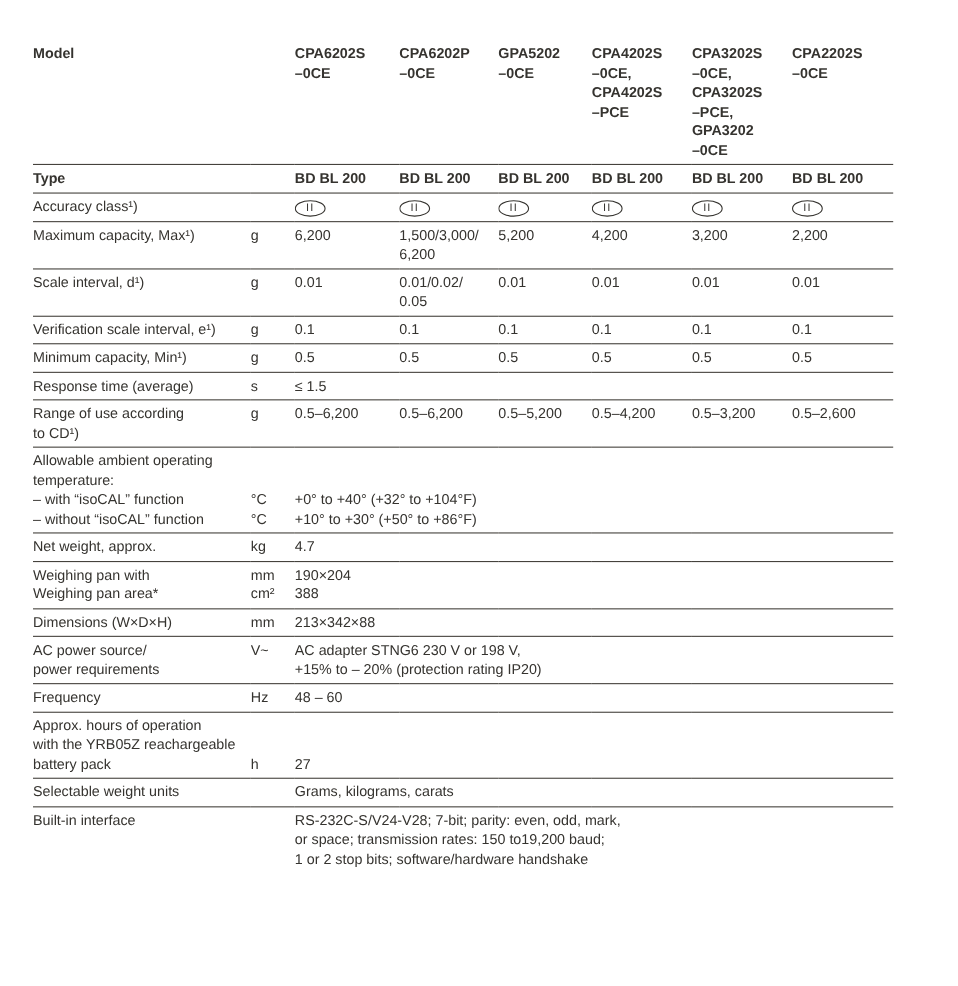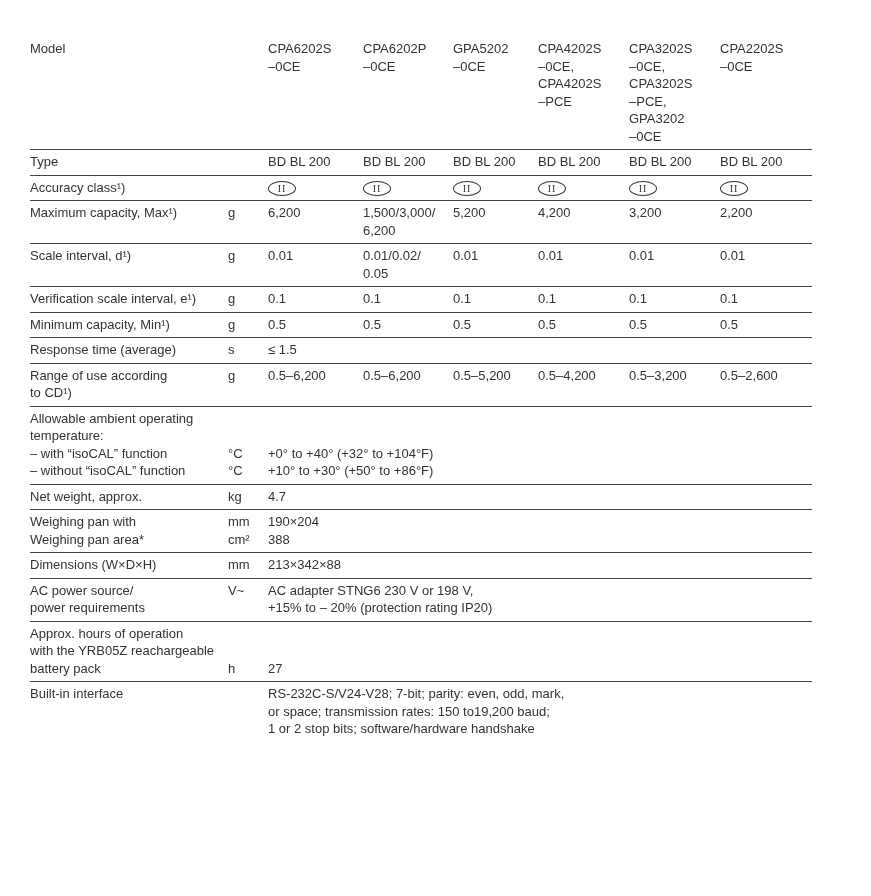--- a/index.html
+++ b/index.html
@@ -32,29 +32,29 @@
   col.c-v6 { width: 92px; }
   td, th {
     vertical-align: top;
     text-align: left;
     padding: 3px 6px 4px 0;
     white-space: pre-line;
     font-weight: normal;
     overflow: hidden;
   }
   tr.rule > td, tr.rule > th { border-top: 1.2px solid #45423d; }
-  th, .bold { font-weight: normal; }
+  th, .bold { font-weight: bold; }
   .oval {
     display: inline-block;
     width: 26px;
     height: 13px;
     border: 1.3px solid #35332f;
     border-radius: 50%;
     text-align: center;
-    font-family: Liberation Serif, serif;
+    font-family: Liberation Sans, sans-serif;
     font-size: 10px;
     line-height: 13px;
     letter-spacing: 1px;
     margin-top: 2px;
   }
 </style>
 </head>
 <body>
 
 <div class="page">
@@ -218,34 +218,44 @@
     </tr>
 
     <tr class="rule">
       <td>AC power source/
 power requirements</td>
       <td>V~</td>
       <td colspan="6">AC adapter STNG6 230 V or 198 V,
 +15% to – 20% (protection rating IP20)</td>
     </tr>
 
+    <tr class="rule">
+      <td>Frequency</td>
+      <td>Hz</td>
+      <td colspan="6">48 – 60</td>
+    </tr>
 
 
     <tr class="rule">
       <td>Approx. hours of operation
 with the YRB05Z reachargeable
 battery pack</td>
       <td>
 
 h</td>
       <td colspan="6">
 
 27</td>
     </tr>
 
+    <tr class="rule">
+      <td>Selectable weight units</td>
+      <td></td>
+      <td colspan="6">Grams, kilograms, carats</td>
+    </tr>
 
     <tr class="rule">
       <td>Built-in interface</td>
       <td></td>
       <td colspan="6">RS-232C-S/V24-V28; 7-bit; parity: even, odd, mark,
 or space; transmission rates: 150 to19,200 baud;
 1 or 2 stop bits; software/hardware handshake</td>
     </tr>
   </tbody>
     </table>

